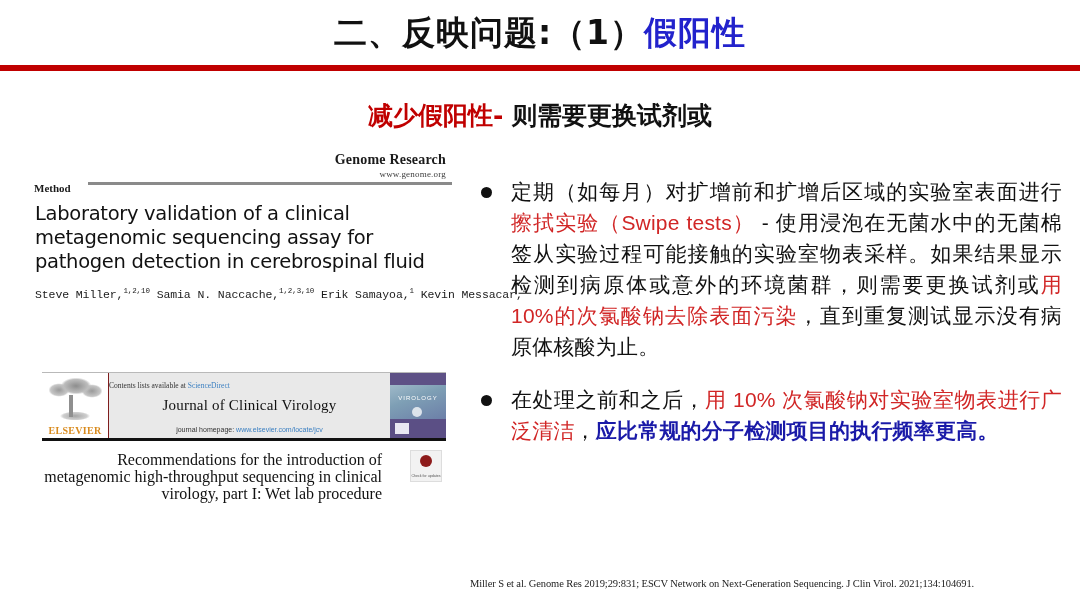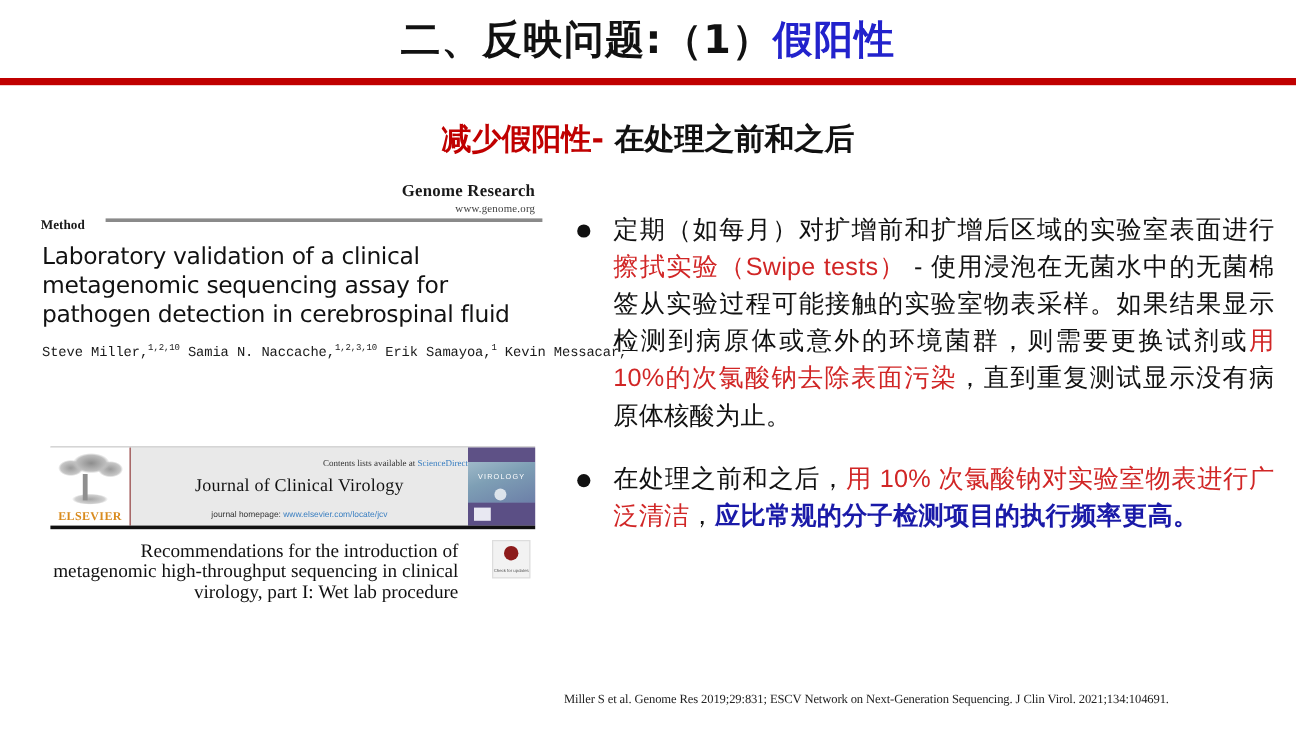--- a/index.html
+++ b/index.html
@@ -104,21 +104,21 @@
   .jcv-trunk{position:absolute;left:27px;top:22px;width:4px;height:22px;background:#8f8f8f;}
   .jcv-els{
     position:absolute;left:0;right:0;bottom:2px;text-align:center;
     font-family:"Liberation Serif","DejaVu Serif",serif;
     font-size:10px;font-weight:bold;color:#d98b1e;letter-spacing:.3px;
   }
   .jcv-center{
     flex:1;background:#e9e9e9;position:relative;
   }
   .jcv-contents{
-    position:absolute;left:16px;right:0;top:8px;text-align:right;
+    position:absolute;left:0;right:0;top:8px;text-align:left;
     font-family:"Liberation Serif","DejaVu Serif",serif;
     font-size:7.5px;color:#333;
   }
   .jcv-contents .sd{color:#3a7fc1;}
   .jcv-jname{
     position:absolute;left:0;right:0;top:24px;text-align:center;
     font-family:"Liberation Serif","DejaVu Serif",serif;
     font-size:15px;color:#111;letter-spacing:.2px;
   }
   .jcv-home{
@@ -192,21 +192,21 @@
 <body>
 
 <div class="slide">
 
   <div class="slide-title">
     <span class="t-black">二、反映问题:（1）</span><span class="t-blue">假阳性</span>
   </div>
   <div class="title-rule"></div>
 
   <div class="sub-title">
-    <span class="s-red">减少假阳性-</span><span class="s-black"> 在处理之前和之后</span>
+    <span class="s-red">减少假阳性-</span><span class="s-black"> 则需要更换试剂或</span>
   </div>
 
   <div class="papers">
 
     <div class="paper1">
       <div class="gr-brand">
         <div class="gr-name">Genome Research</div>
         <div class="gr-url">www.genome.org</div>
       </div>
       <div class="gr-methodrow">

